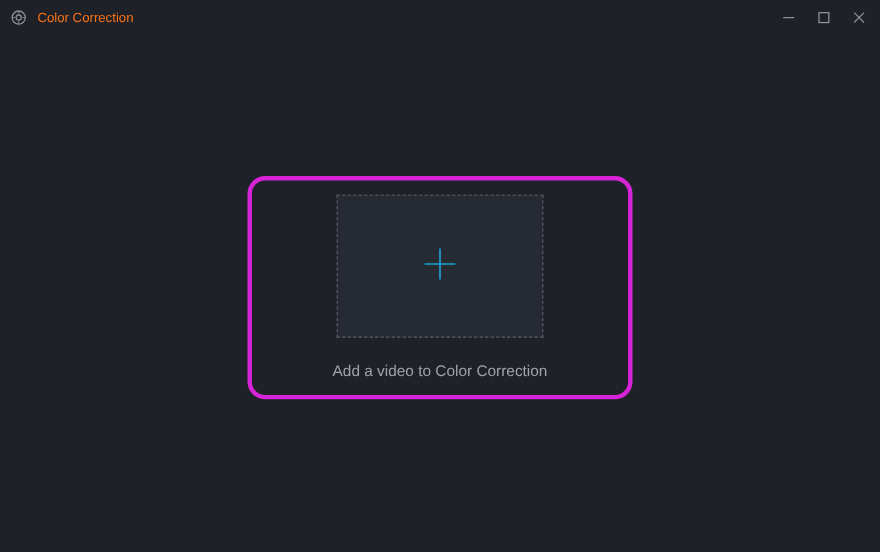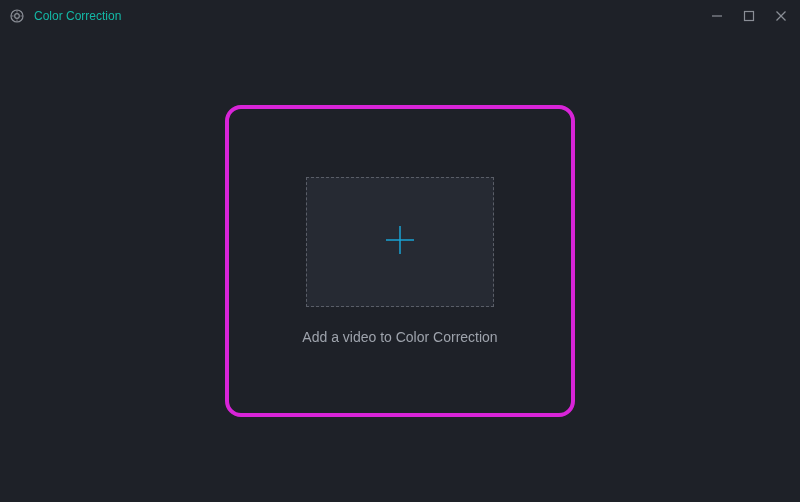--- a/index.html
+++ b/index.html
@@ -29,21 +29,21 @@
       display: flex;
       align-items: center;
       justify-content: center;
     }
     .app-icon svg {
       width: 16px;
       height: 16px;
     }
     .title {
       font-size: 12px;
-      color: #14b8a6;
+      color: #f97316;
     }
     .window-controls {
       margin-left: auto;
       display: flex;
       gap: 18px;
       align-items: center;
       padding-right: 4px;
     }
     .win-btn {
       width: 14px;
@@ -63,21 +63,21 @@
       top: 32px;
       left: 0;
       right: 0;
       bottom: 0;
       display: flex;
       align-items: center;
       justify-content: center;
     }
     .highlight-box {
       width: 350px;
-      height: 312px;
+      height: 203px;
       border: 4px solid #d824d8;
       border-radius: 16px;
       display: flex;
       flex-direction: column;
       align-items: center;
       justify-content: center;
       gap: 22px;
       position: relative;
       top: -6px;
     }

